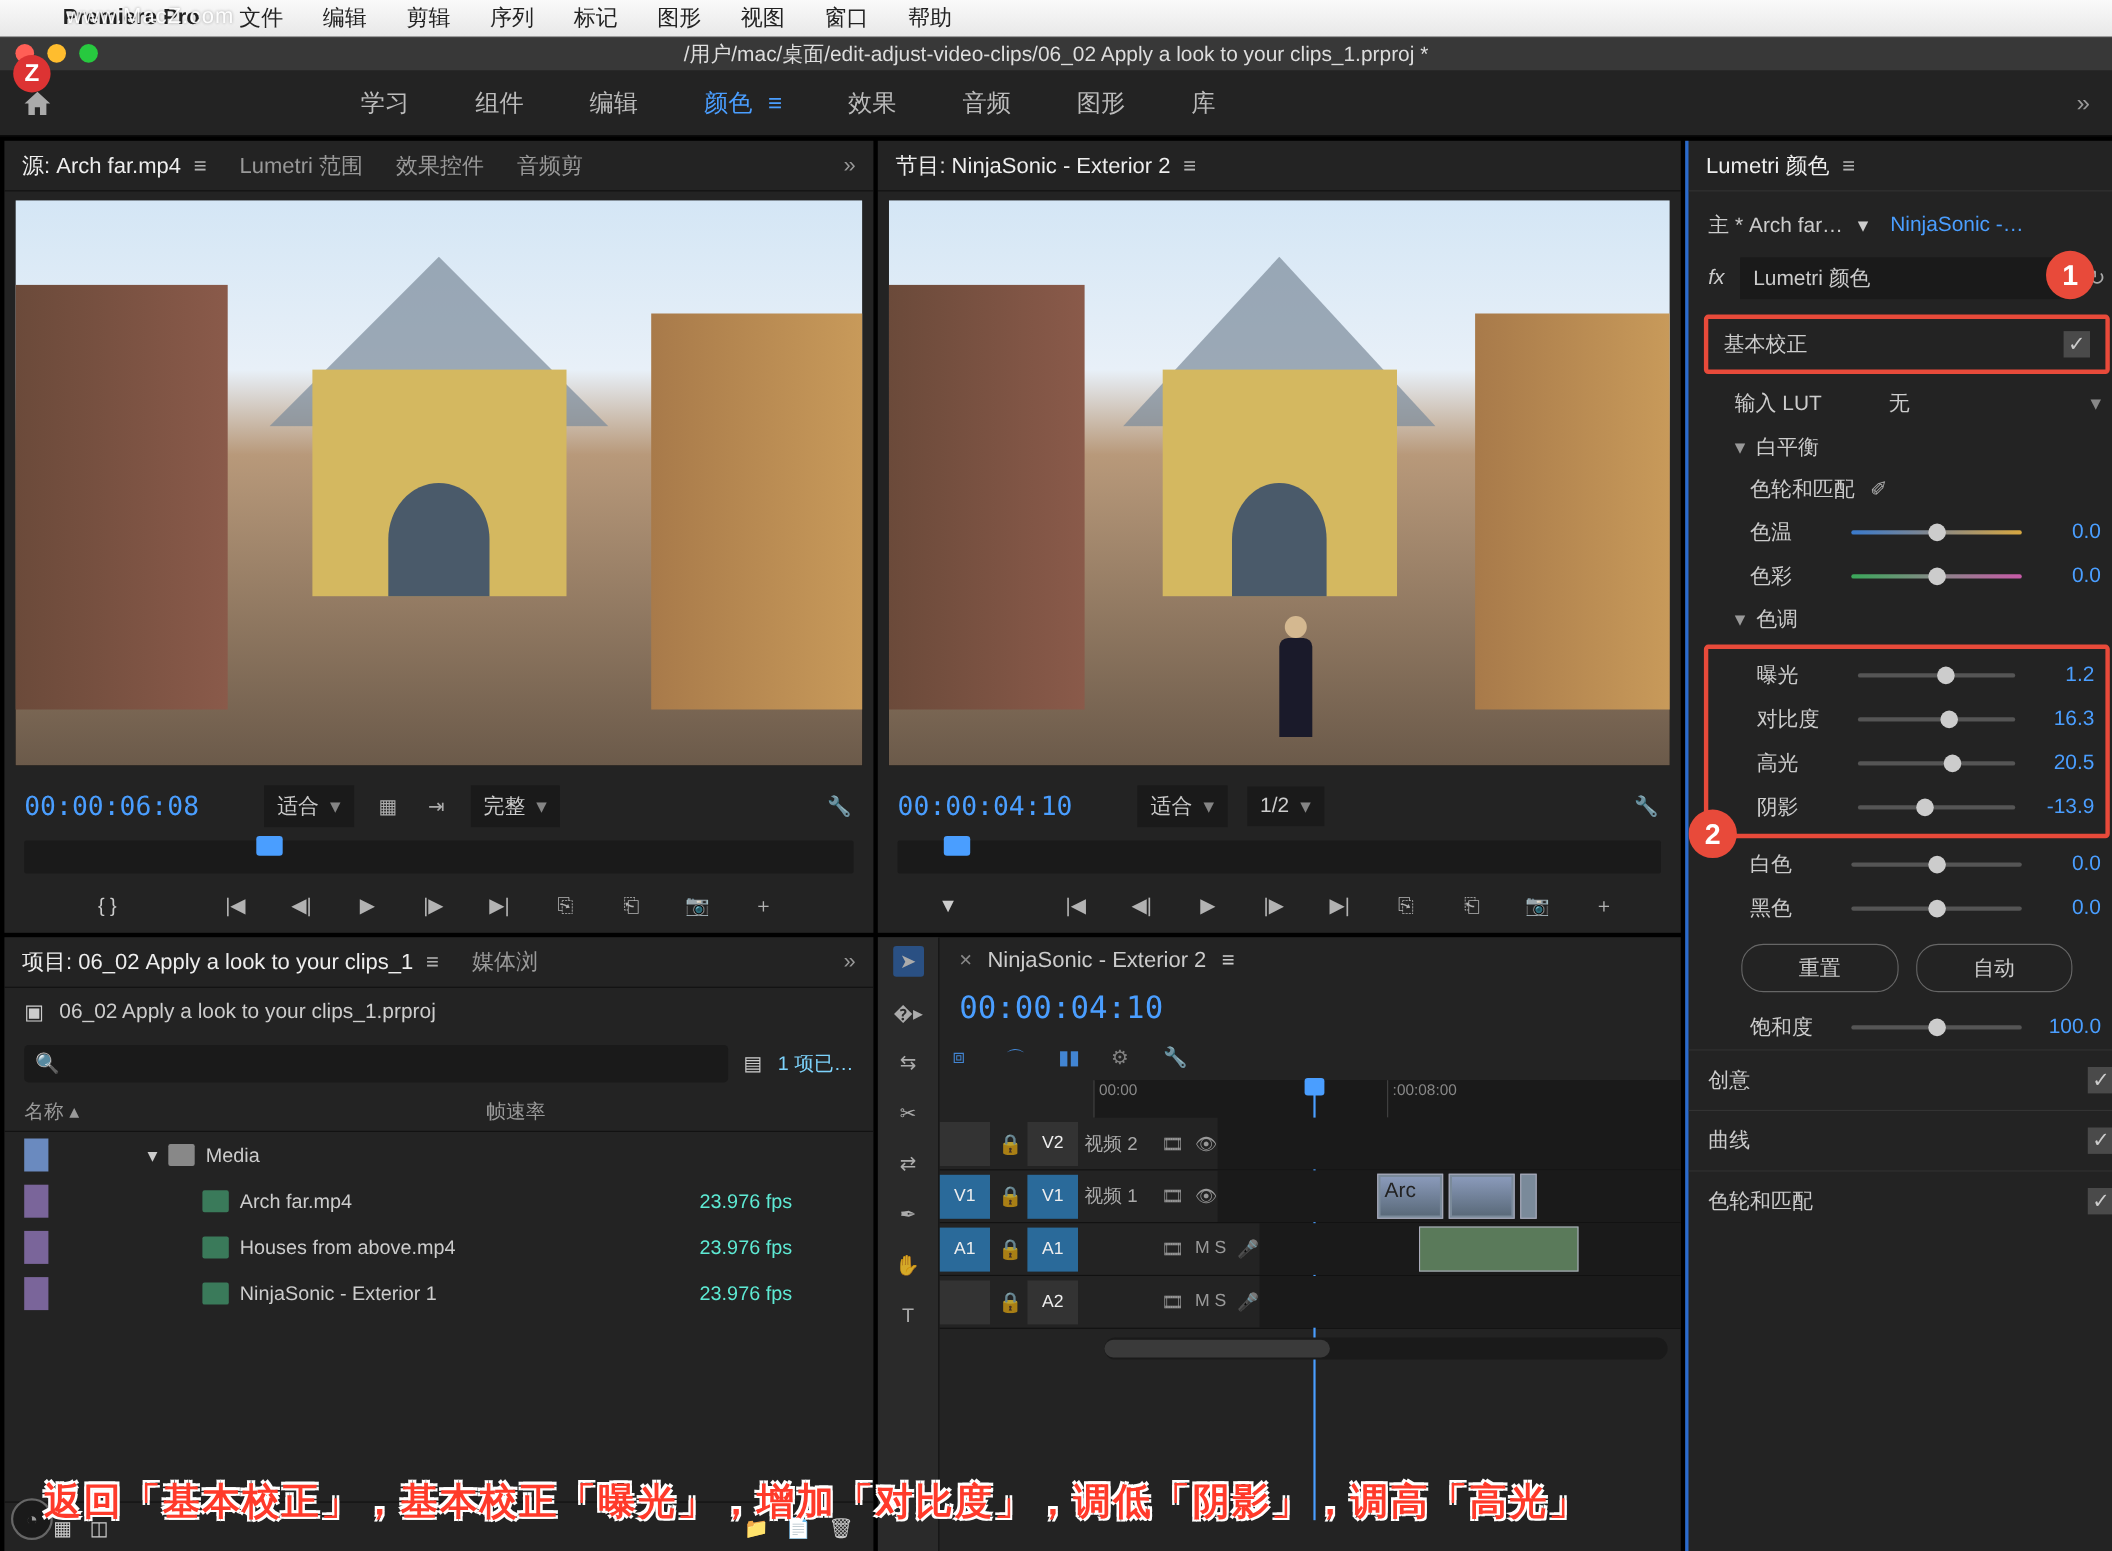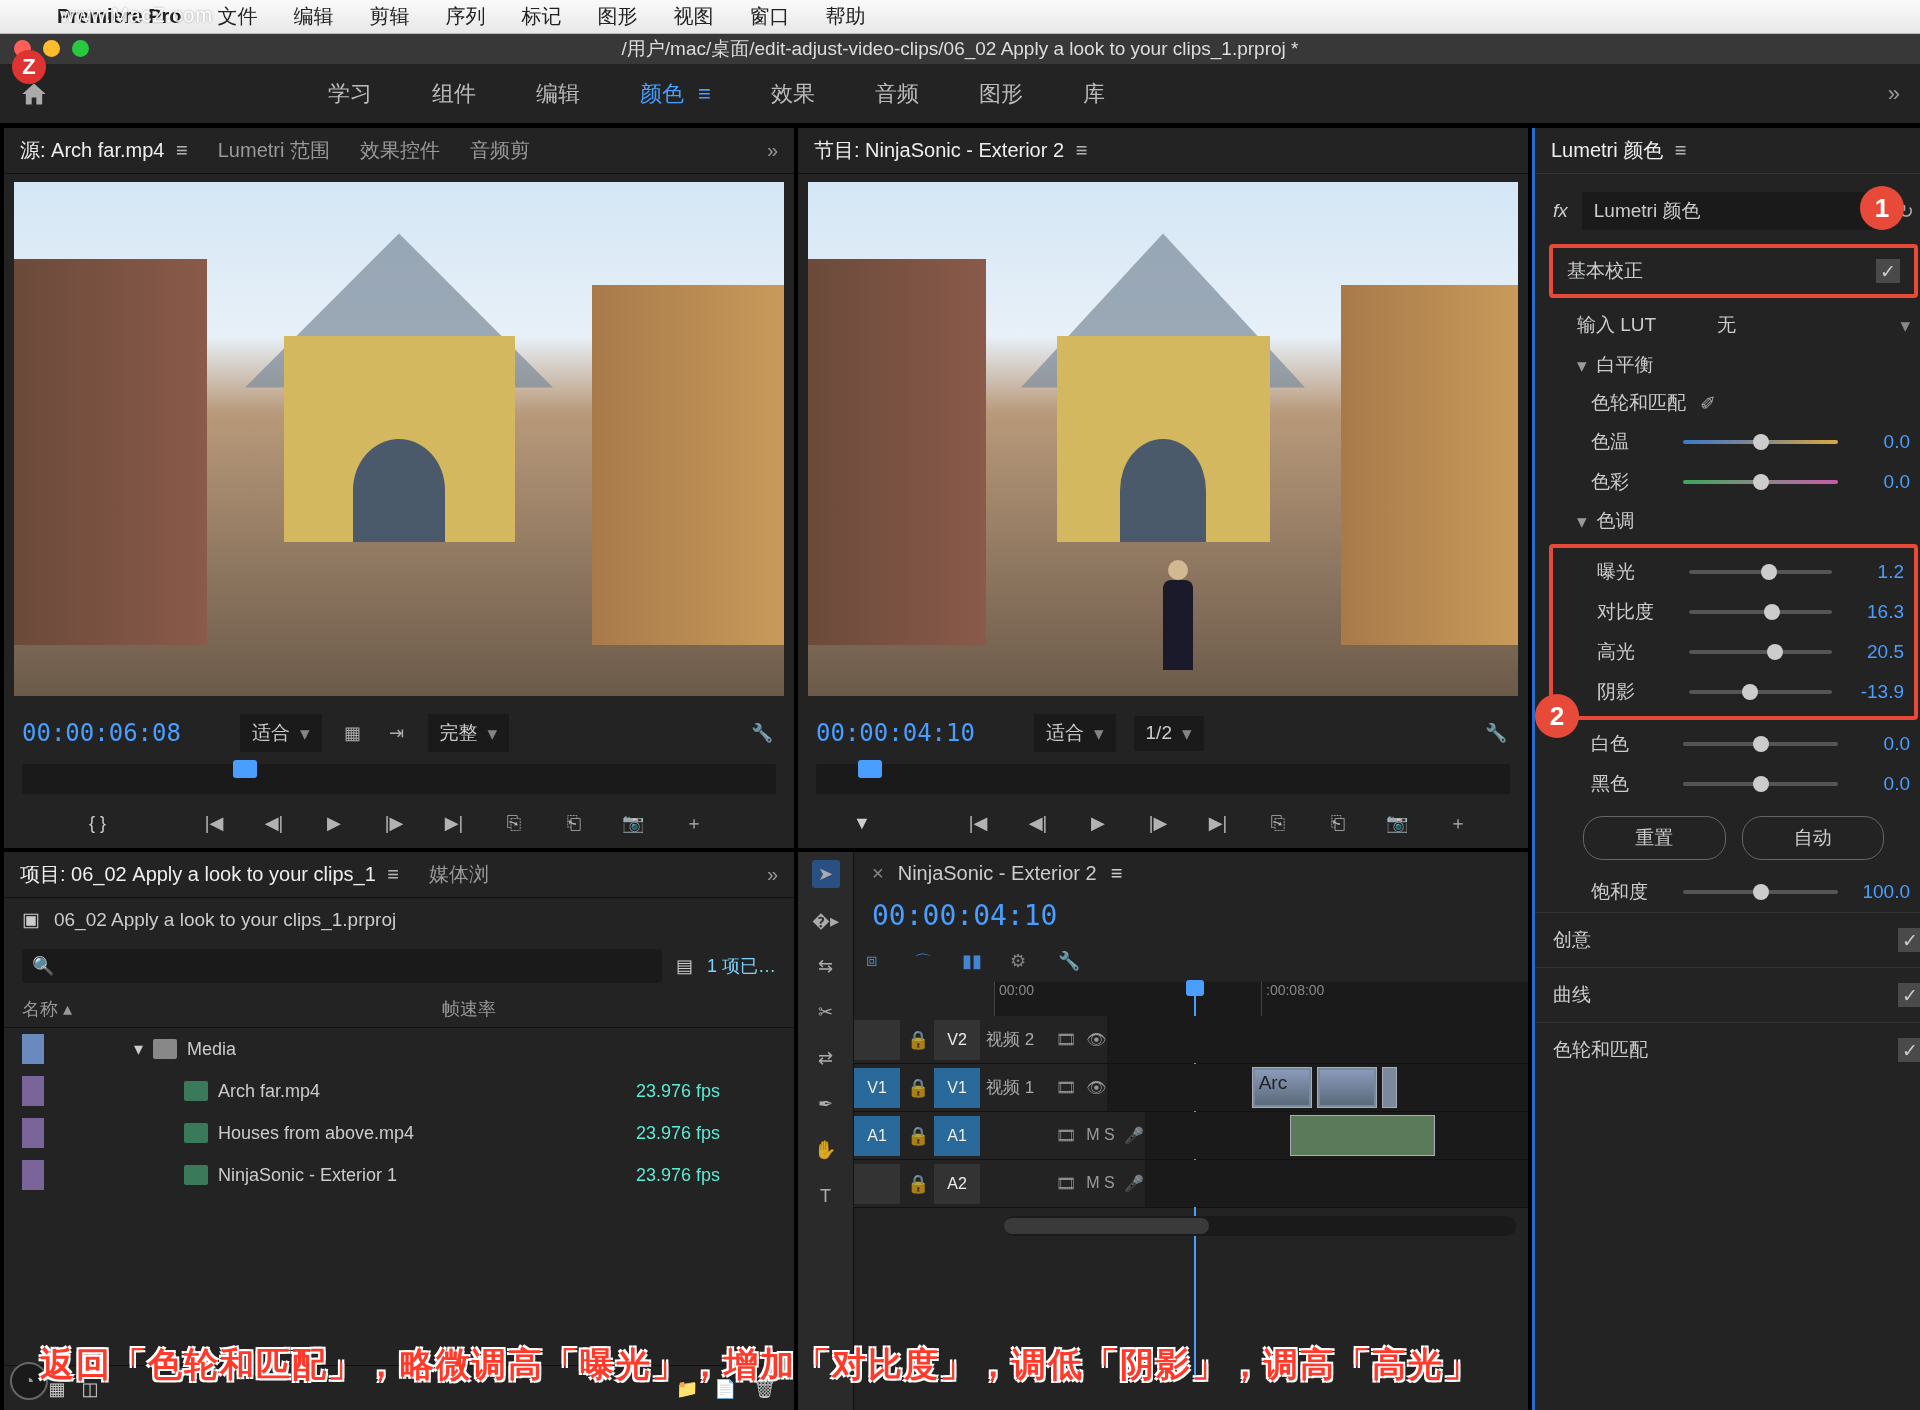--- a/index.html
+++ b/index.html
@@ -295,20 +295,24 @@
         <span class="tbtn">＋</span>
       </div>
     </div>
   </div>
 
   <div class="panel lumetri">
     <div class="panel-tabs">
       <span class="tab active"><span>Lumetri 颜色</span> <span class="hamburger">≡</span></span>
     </div>
     <div class="lum-body">
+      <div class="lum-row">
+        <span class="lum-clip"><span>主 * Arch far…</span><span class="dd"> ▾</span></span>
+        <span class="lum-seq">NinjaSonic -…</span>
+      </div>
       <div class="lum-fx-row">
         <span style="font-style:italic">fx</span>
         <div class="lum-fx-name">
           <span>Lumetri 颜色</span>
           <div class="callout-1">1</div>
         </div>
         <span class="reset-icon">↻</span>
       </div>
       <div class="lum-section">
         <span>基本校正</span>
@@ -560,13 +564,13 @@
         <div class="tl-scroll">
             <div class="thumb"></div>
           </div>
       </div>
     </div>
   </div>
 
 </div>
 
 <div class="cc-badge">◔</div>
-<div class="caption">返回「色轮和匹配」，略微调高「曝光」，增加「对比度」，调低「阴影」，调高「高光」</div>
+<div class="caption">返回「基本校正」，基本校正「曝光」，增加「对比度」，调低「阴影」，调高「高光」</div>
 
 </body></html>

